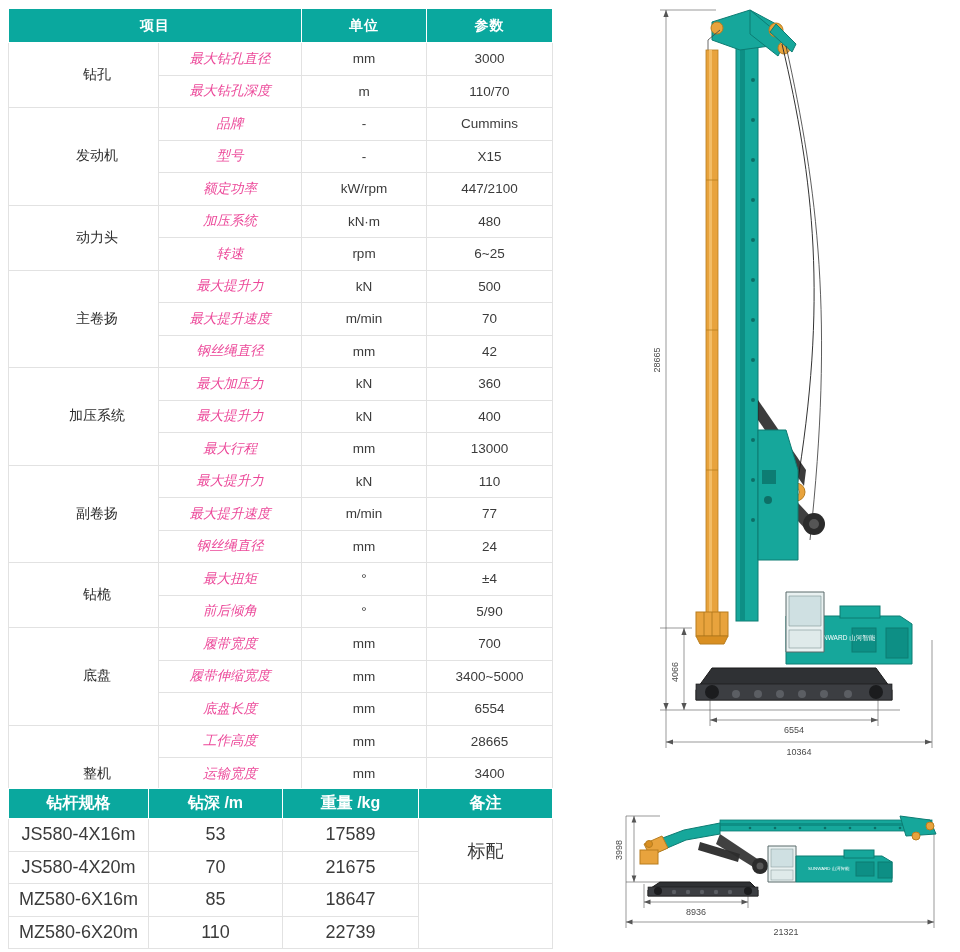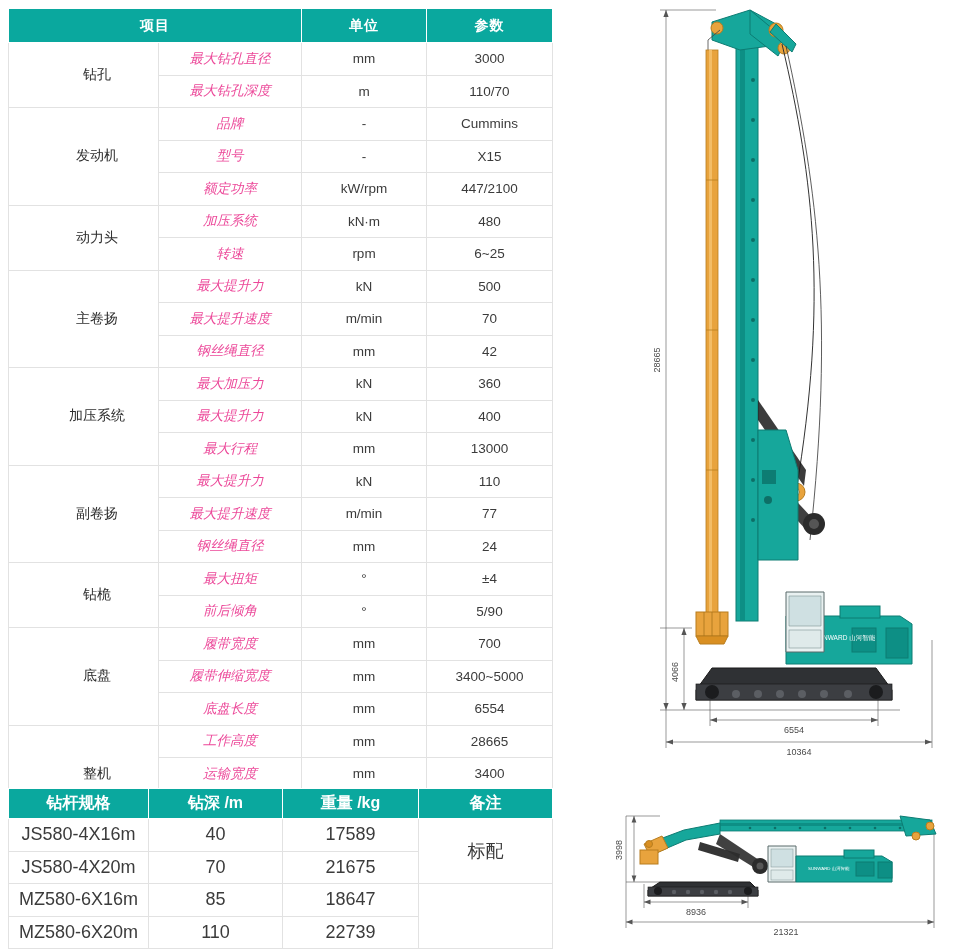--- a/index.html
+++ b/index.html
@@ -301,21 +301,21 @@
         <tr>
           <th>钻杆规格</th>
           <th>钻深 /m</th>
           <th>重量 /kg</th>
           <th>备注</th>
         </tr>
       </thead>
       <tbody>
         <tr>
           <td>JS580-4X16m</td>
-          <td>40</td>
+          <td>53</td>
           <td>17589</td>
           <td rowspan="2">标配</td>
         </tr>
         <tr>
           <td>JS580-4X20m</td>
           <td>70</td>
           <td>21675</td>
         </tr>
         <tr>
           <td>MZ580-6X16m</td>

